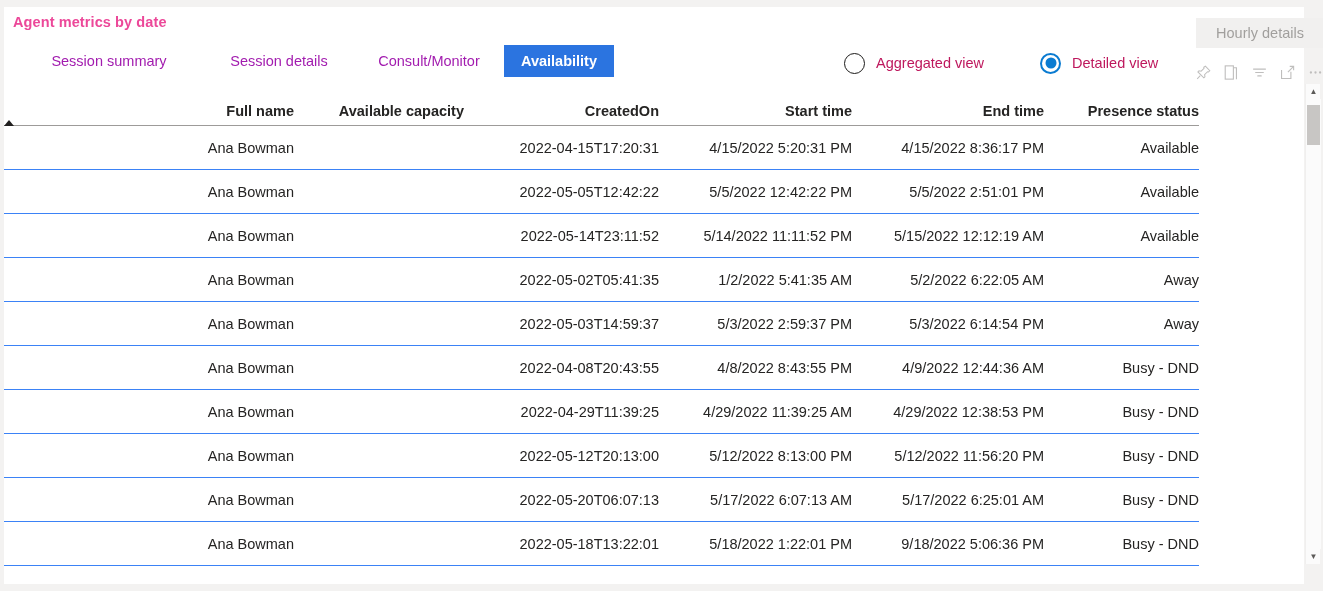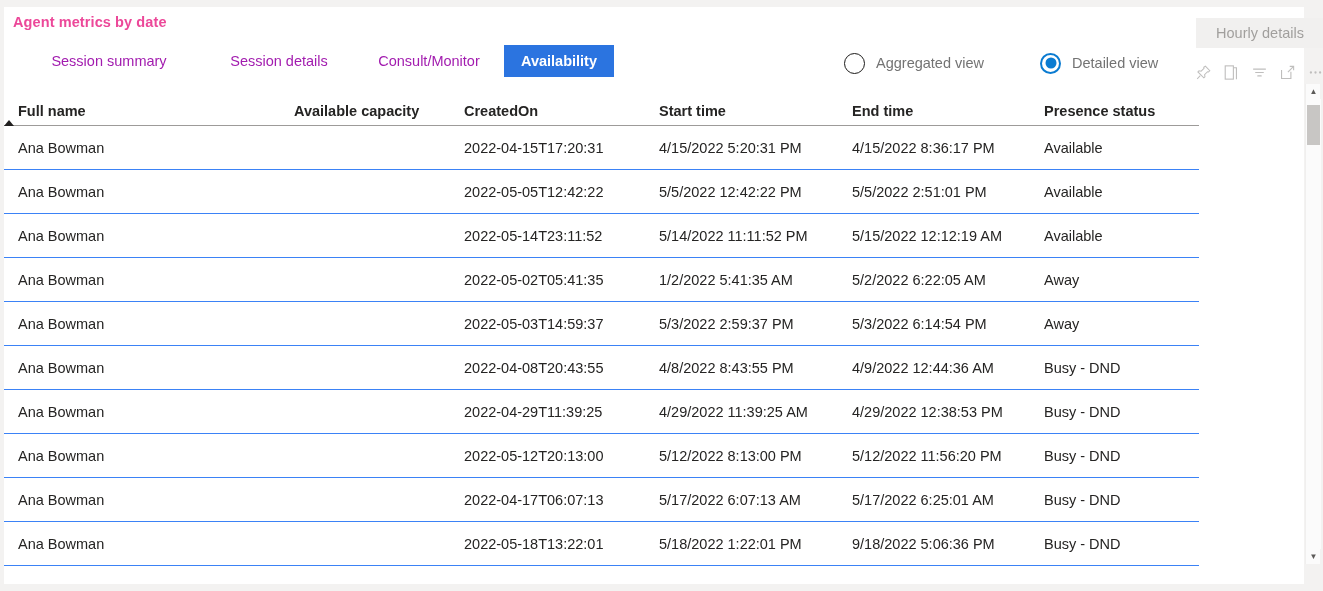--- a/index.html
+++ b/index.html
@@ -129,21 +129,21 @@
     position: absolute;
     left: 50%; top: 50%;
     transform: translate(-50%, -50%);
     width: 11px; height: 11px;
     border-radius: 50%;
     background: #0a7bd1;
   }
   .radio-label {
     margin-left: 11px;
     font-size: 14.5px;
-    color: #737373;
+    color: #be185d;
   }
 
   
   .hourly-details-btn {
     position: absolute;
     left: 1192px;
     top: 11px;
     width: 128px;
     height: 30px;
     background: #f1f0ef;
@@ -179,20 +179,21 @@
   .vis-action svg { display: block; }
 
   
   .table-viewport {
     position: absolute;
     left: 0;
     top: 80px;
     width: 1300px;
     height: 497px;
     overflow: hidden;
+    text-align: right;
   }
   .grid {
     position: absolute;
     left: 0; top: 0;
     width: 1195px;
   }
   .grid-header {
     display: flex;
     height: 38px;
     border-bottom: 1px solid #9d9b99;
@@ -428,21 +429,21 @@
           <div class="cell col-0">Ana Bowman</div>
           <div class="cell col-1"></div>
           <div class="cell col-2">2022-05-12T20:13:00</div>
           <div class="cell col-3">5/12/2022 8:13:00 PM</div>
           <div class="cell col-4">5/12/2022 11:56:20 PM</div>
           <div class="cell col-5">Busy - DND</div>
         </div>
         <div class="grid-row">
           <div class="cell col-0">Ana Bowman</div>
           <div class="cell col-1"></div>
-          <div class="cell col-2">2022-04-17T06:07:13</div>
+          <div class="cell col-2">2022-05-20T06:07:13</div>
           <div class="cell col-3">5/17/2022 6:07:13 AM</div>
           <div class="cell col-4">5/17/2022 6:25:01 AM</div>
           <div class="cell col-5">Busy - DND</div>
         </div>
         <div class="grid-row">
           <div class="cell col-0">Ana Bowman</div>
           <div class="cell col-1"></div>
           <div class="cell col-2">2022-05-18T13:22:01</div>
           <div class="cell col-3">5/18/2022 1:22:01 PM</div>
           <div class="cell col-4">9/18/2022 5:06:36 PM</div>

